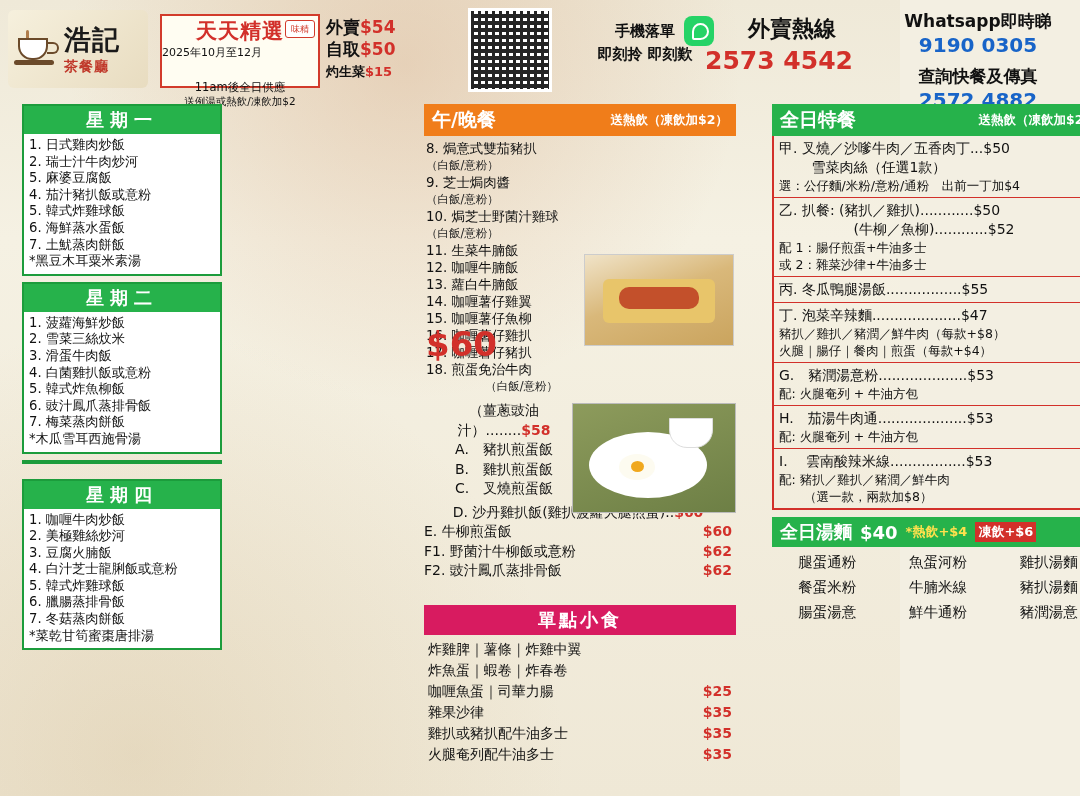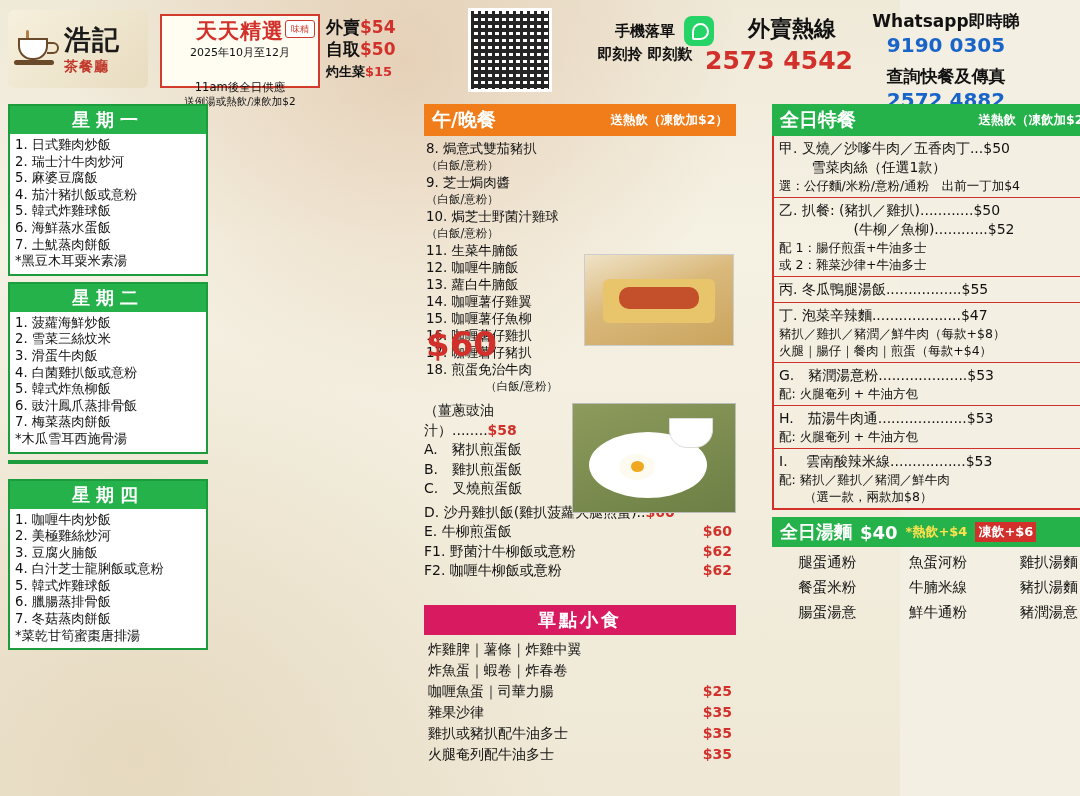--- a/index.html
+++ b/index.html
@@ -37,21 +37,21 @@
   .logo-text { margin-left:4px; }
   .logo-text .l1 { font-size:27px; font-weight:bold; color:#1a1a1a; letter-spacing:1px;}
   .logo-text .l2 { font-size:14px; font-weight:bold; color:#c0392b; letter-spacing:1px;}
 
   .promo { position:absolute; left:160px; top:14px; width:160px; height:74px;
     border:2px solid #d23b2b; background:#fffdf2; }
   .promo .ttl { color:#d2302a; font-weight:bold; font-size:21px; text-align:center; margin-top:1px; letter-spacing:1px;font-family:Liberation Serif, serif;}
   .promo .stamp { position:absolute; right:3px; top:4px; width:30px; height:18px;
      border:1px solid #d23b2b; border-radius:3px; font-size:9px; color:#d23b2b;
      display:flex;align-items:center;justify-content:center; background:#fff;}
-  .promo .d { text-align:center; font-size:11px; color:#111; }
+  .promo .d { font-size:11px; color:#111; }
   .promo .d2 { text-align:center; font-size:11.5px; color:#111; margin-top:20px;}
   .promo .d3 { text-align:center; font-size:10.5px; color:#111; }
 
   .prices { position:absolute; left:326px; top:16px; width:120px; }
   .prices .row { font-size:17px; font-weight:bold; color:#111; line-height:22px; }
   .prices .row .amt { color:#d2302a; }
   .prices .small { font-size:13px; font-weight:bold; color:#111; margin-top:3px;}
   .prices .small .amt { color:#d2302a; }
 
   .qr { position:absolute; left:468px; top:8px; width:84px; height:84px; background:#fff; padding:3px;}
@@ -63,30 +63,30 @@
   .qrtext { position:absolute; left:565px; top:22px; text-align:center; width:160px;}
   .qrtext .t1 { font-size:15px; color:#111; font-weight:bold;}
   .qrtext .t2 { font-size:15px; color:#111; font-weight:bold; margin-top:4px;}
 
   .hotline { position:absolute; left:684px; top:14px; width:190px; text-align:center;}
   .hotline .wa { position:absolute; left:0; top:2px; width:30px; height:30px; background:#25d366; border-radius:8px;}
   .hotline .wa:after{content:"";position:absolute;left:8px;top:7px;width:13px;height:13px;border:2.5px solid #fff;border-radius:50% 50% 50% 2px;}
   .hotline .h1 { font-size:22px; font-weight:bold; color:#111; margin-left:26px;}
   .hotline .h2 { font-size:25px; font-weight:bold; color:#d2302a; margin-top:2px;}
 
-  .wsblock { position:absolute; left:848px; top:10px; width:196px; text-align:center;}
+  .wsblock { position:absolute; left:880px; top:10px; width:196px; text-align:center;}
   .wsblock .w1 { font-size:17px; font-weight:bold; color:#111;}
   .wsblock .w2 { font-size:20px; font-weight:bold; color:#1864c8;}
   .wsblock .w3 { font-size:17px; font-weight:bold; color:#111; margin-top:8px;}
   .wsblock .w4 { font-size:20px; font-weight:bold; color:#1864c8;}
 
   
   .week { position:absolute; left:8px; top:104px; width:412px; }
   .daybox { border:2px solid #1c9c3c; background:#fff; width:200px; display:inline-block;
-            vertical-align:top; margin:0 4px 6px 0; }
+            vertical-align:top; margin:0 4px 6px 14px; }
   .daybox .hd { background:#26b24b; color:#fff; font-weight:bold; font-size:18px;
                 text-align:center; padding:2px 0; letter-spacing:6px;}
   .daybox ul { list-style:none; padding:3px 4px 4px 5px; }
   .daybox li { font-size:13.2px; line-height:16.6px; color:#111; white-space:nowrap; }
   .daybox li.soup { color:#111; }
 
   
   .midcol { position:absolute; left:424px; top:104px; width:312px; }
   .bar-orange { background:#f07d1a; color:#fff; font-weight:bold; font-size:19px;
      padding:3px 8px; display:flex; align-items:center; justify-content:space-between;}
@@ -94,21 +94,21 @@
   .dishes { position:relative; padding:4px 2px 0 2px; }
   .dishcol { display:inline-block; vertical-align:top; }
   .dishcol li { list-style:none; font-size:13.4px; line-height:17px; color:#111; }
   .dishcol li .note { font-size:11.5px; color:#222; }
   .price60 { position:absolute; left:2px; top:188px; font-size:34px; font-weight:bold; color:#d2302a;}
   .photo1 { position:absolute; right:2px; top:118px; width:150px; height:92px;
      background:linear-gradient(160deg,#f0e3c8,#d9b87a 45%,#caa45e); border:1px solid #ccc;}
   .photo1 .noodle{position:absolute;left:18px;top:24px;width:112px;height:44px;background:#e8c56a;border-radius:6px;}
   .photo1 .sauce{position:absolute;left:34px;top:32px;width:80px;height:22px;background:#c3502b;border-radius:10px;}
   .sec2 { margin-top:6px; position:relative; }
-  .sec2 .ln { font-size:14px; line-height:19.5px; color:#111;}
+  .sec2 .ln { font-size:14px; line-height:19.5px; color:#111;text-align:center;}
   .sec2 .ln .p { color:#d2302a; font-weight:bold;}
   .photo2 { position:absolute; right:0px; top:2px; width:164px; height:110px;
      background:linear-gradient(160deg,#8d9b5c,#6d7f45); border:1px solid #bbb;}
   .photo2 .plate{position:absolute;left:16px;top:28px;width:118px;height:66px;background:#fff;border-radius:50%;}
   .photo2 .egg{position:absolute;left:46px;top:50px;width:36px;height:26px;background:#fdfbf0;border-radius:50%;}
   .photo2 .yolk{position:absolute;left:58px;top:57px;width:13px;height:11px;background:#f0a81e;border-radius:50%;}
   .photo2 .cup{position:absolute;left:96px;top:14px;width:44px;height:30px;background:#fff;border-radius:0 0 18px 18px;border:1px solid #ddd;}
   .bar-pink { background:#d81b60; color:#fff; font-weight:bold; font-size:18px;
      text-align:center; padding:3px 0; margin-top:8px; letter-spacing:3px;}
   .snack .ln { font-size:14px; line-height:21px; color:#111; display:flex; justify-content:space-between;}
@@ -293,21 +293,21 @@
         <div class="ln"><span>D. 沙丹雞扒飯(雞扒菠蘿火腿煎蛋)..</span><span class="p">$60</span></div>
         <div class="ln" style="display:flex;justify-content:space-between">
             <span>E. 牛柳煎蛋飯</span>
             <span class="p">$60</span>
           </div>
         <div class="ln" style="display:flex;justify-content:space-between">
             <span>F1. 野菌汁牛柳飯或意粉</span>
             <span class="p">$62</span>
           </div>
         <div class="ln" style="display:flex;justify-content:space-between">
-            <span>F2. 咖喱牛柳飯或意粉</span>
+            <span>F2. 豉汁鳳爪蒸排骨飯</span>
             <span class="p">$62</span>
           </div>
       </div>
     </div>
 
     <div class="bar-pink">單點小食</div>
     <div class="snack" style="padding:4px 4px 0 4px">
       <div class="ln">
           <span>炸雞脾｜薯條｜炸雞中翼</span>
           <span class="p"></span>

